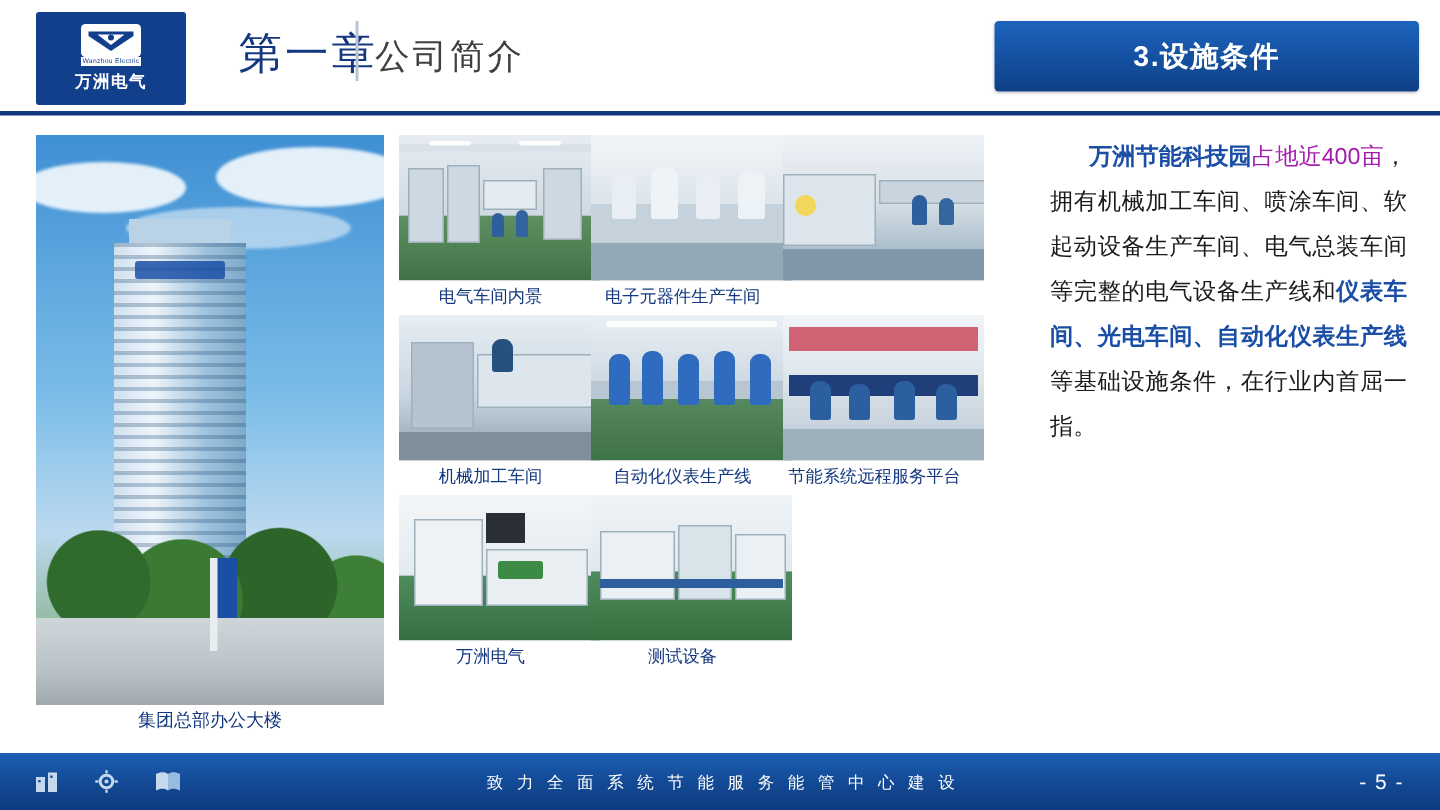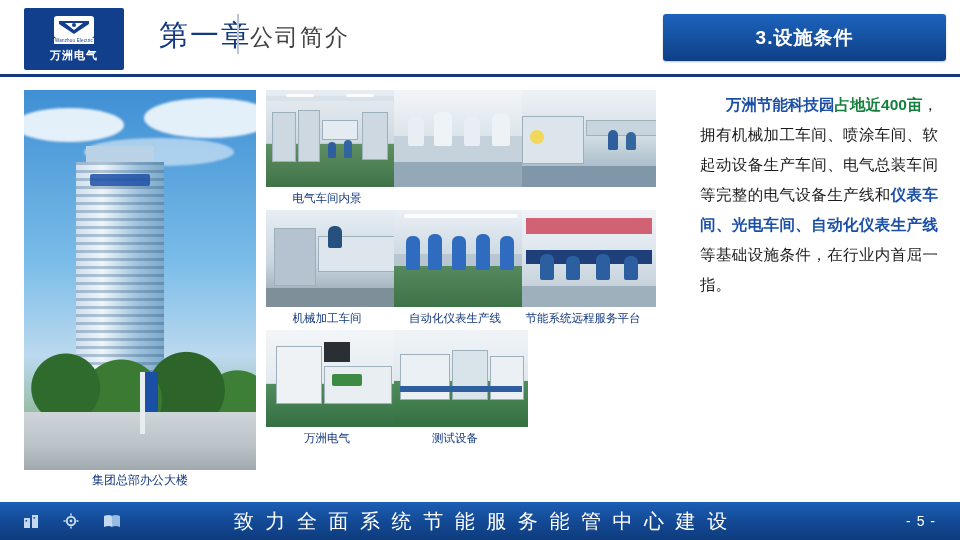--- a/index.html
+++ b/index.html
@@ -70,33 +70,33 @@
     padding-top:3px;
   }
 
   
   .text-panel{
     position:absolute;left:700px;top:90px;width:238px;height:390px;
     font-size:15.5px;line-height:30px;color:#1b1b1b;text-align:justify;
   }
   .text-panel .ind{display:inline-block;width:26px;}
   .em{color:#1b4fa6;font-weight:bold;}
-  .em2{color:#15803d;font-weight:bold;}
+  .em2{color:#a21caf;font-weight:normal;}
 
   
   .footer{
     position:absolute;left:0;bottom:0;width:960px;height:38px;
     background:linear-gradient(180deg,#1c5fb4 0%,#134a96 50%,#0e3c7d 100%);
     display:flex;align-items:center;
   }
   .footer-icons{display:flex;gap:22px;margin-left:22px;align-items:center;}
   .fi{width:18px;height:18px;opacity:.95;}
   .footer-title{
     position:absolute;left:4px;right:0;text-align:center;color:#fff;
-    font-size:20px;letter-spacing:3px;
+    font-size:11px;letter-spacing:3px;
   }
   .footer-page{
     position:absolute;right:24px;color:#fff;font-size:14px;letter-spacing:1px;
   }
 
   
   .sky{position:absolute;inset:0;background:linear-gradient(180deg,#3f8fd4 0%,#79bce8 45%,#bcd9ef 70%,#6f9f5a 100%);}
   .cloud{position:absolute;background:rgba(255,255,255,.85);border-radius:50%;filter:blur(1px);}
   .tower{position:absolute;left:52px;top:72px;width:88px;height:230px;background:linear-gradient(90deg,#cfe0ef 0%,#eef5fa 30%,#9fc2dd 70%,#7da9c9 100%);}
   .tower:after{content:"";position:absolute;inset:0;background:repeating-linear-gradient(180deg,rgba(40,80,120,.30) 0 3px,rgba(255,255,255,0) 3px 8px);}
@@ -179,20 +179,21 @@
       <div class="cell">
         <div class="ph">
           <div class="f-base" style="background:linear-gradient(180deg,#f2f5f8 0%,#dbe4ea 50%,#9fb6c4 100%)"></div>
           <div class="bar" style="left:0;top:46px;width:100%;height:26px;background:#c6d2db;"></div>
           <div class="worker" style="left:14px;top:26px;width:16px;height:30px;background:#e8eef3;"></div>
           <div class="worker" style="left:40px;top:22px;width:18px;height:34px;background:#eef3f7;"></div>
           <div class="worker" style="left:70px;top:26px;width:16px;height:30px;background:#e8eef3;"></div>
           <div class="worker" style="left:98px;top:24px;width:18px;height:32px;background:#edf2f6;"></div>
           <div class="mach" style="left:0;top:72px;width:134px;height:25px;background:#93a9b8;border:0;"></div>
         </div>
+        <div class="cap">电子元器件生产车间</div>
       </div>
       <div class="cell">
         <div class="ph">
           <div class="f-base" style="background:linear-gradient(180deg,#eef2f6 0%,#d7e0e7 45%,#8fa9b9 100%)"></div>
           <div class="mach" style="left:0;top:26px;width:60px;height:46px;background:#dce5ec;"></div>
           <div class="mach" style="left:64px;top:30px;width:70px;height:14px;background:#c9d5de;"></div>
           <div class="worker" style="left:86px;top:40px;width:10px;height:20px;background:#2f5e9e;"></div>
           <div class="worker" style="left:104px;top:42px;width:10px;height:18px;background:#35679f;"></div>
           <div class="lamp" style="left:8px;top:40px;width:14px;height:14px;background:#f5d54a;border-radius:50%;"></div>
           <div class="mach" style="left:0;top:76px;width:134px;height:21px;background:#7f97a8;border:0;"></div>

